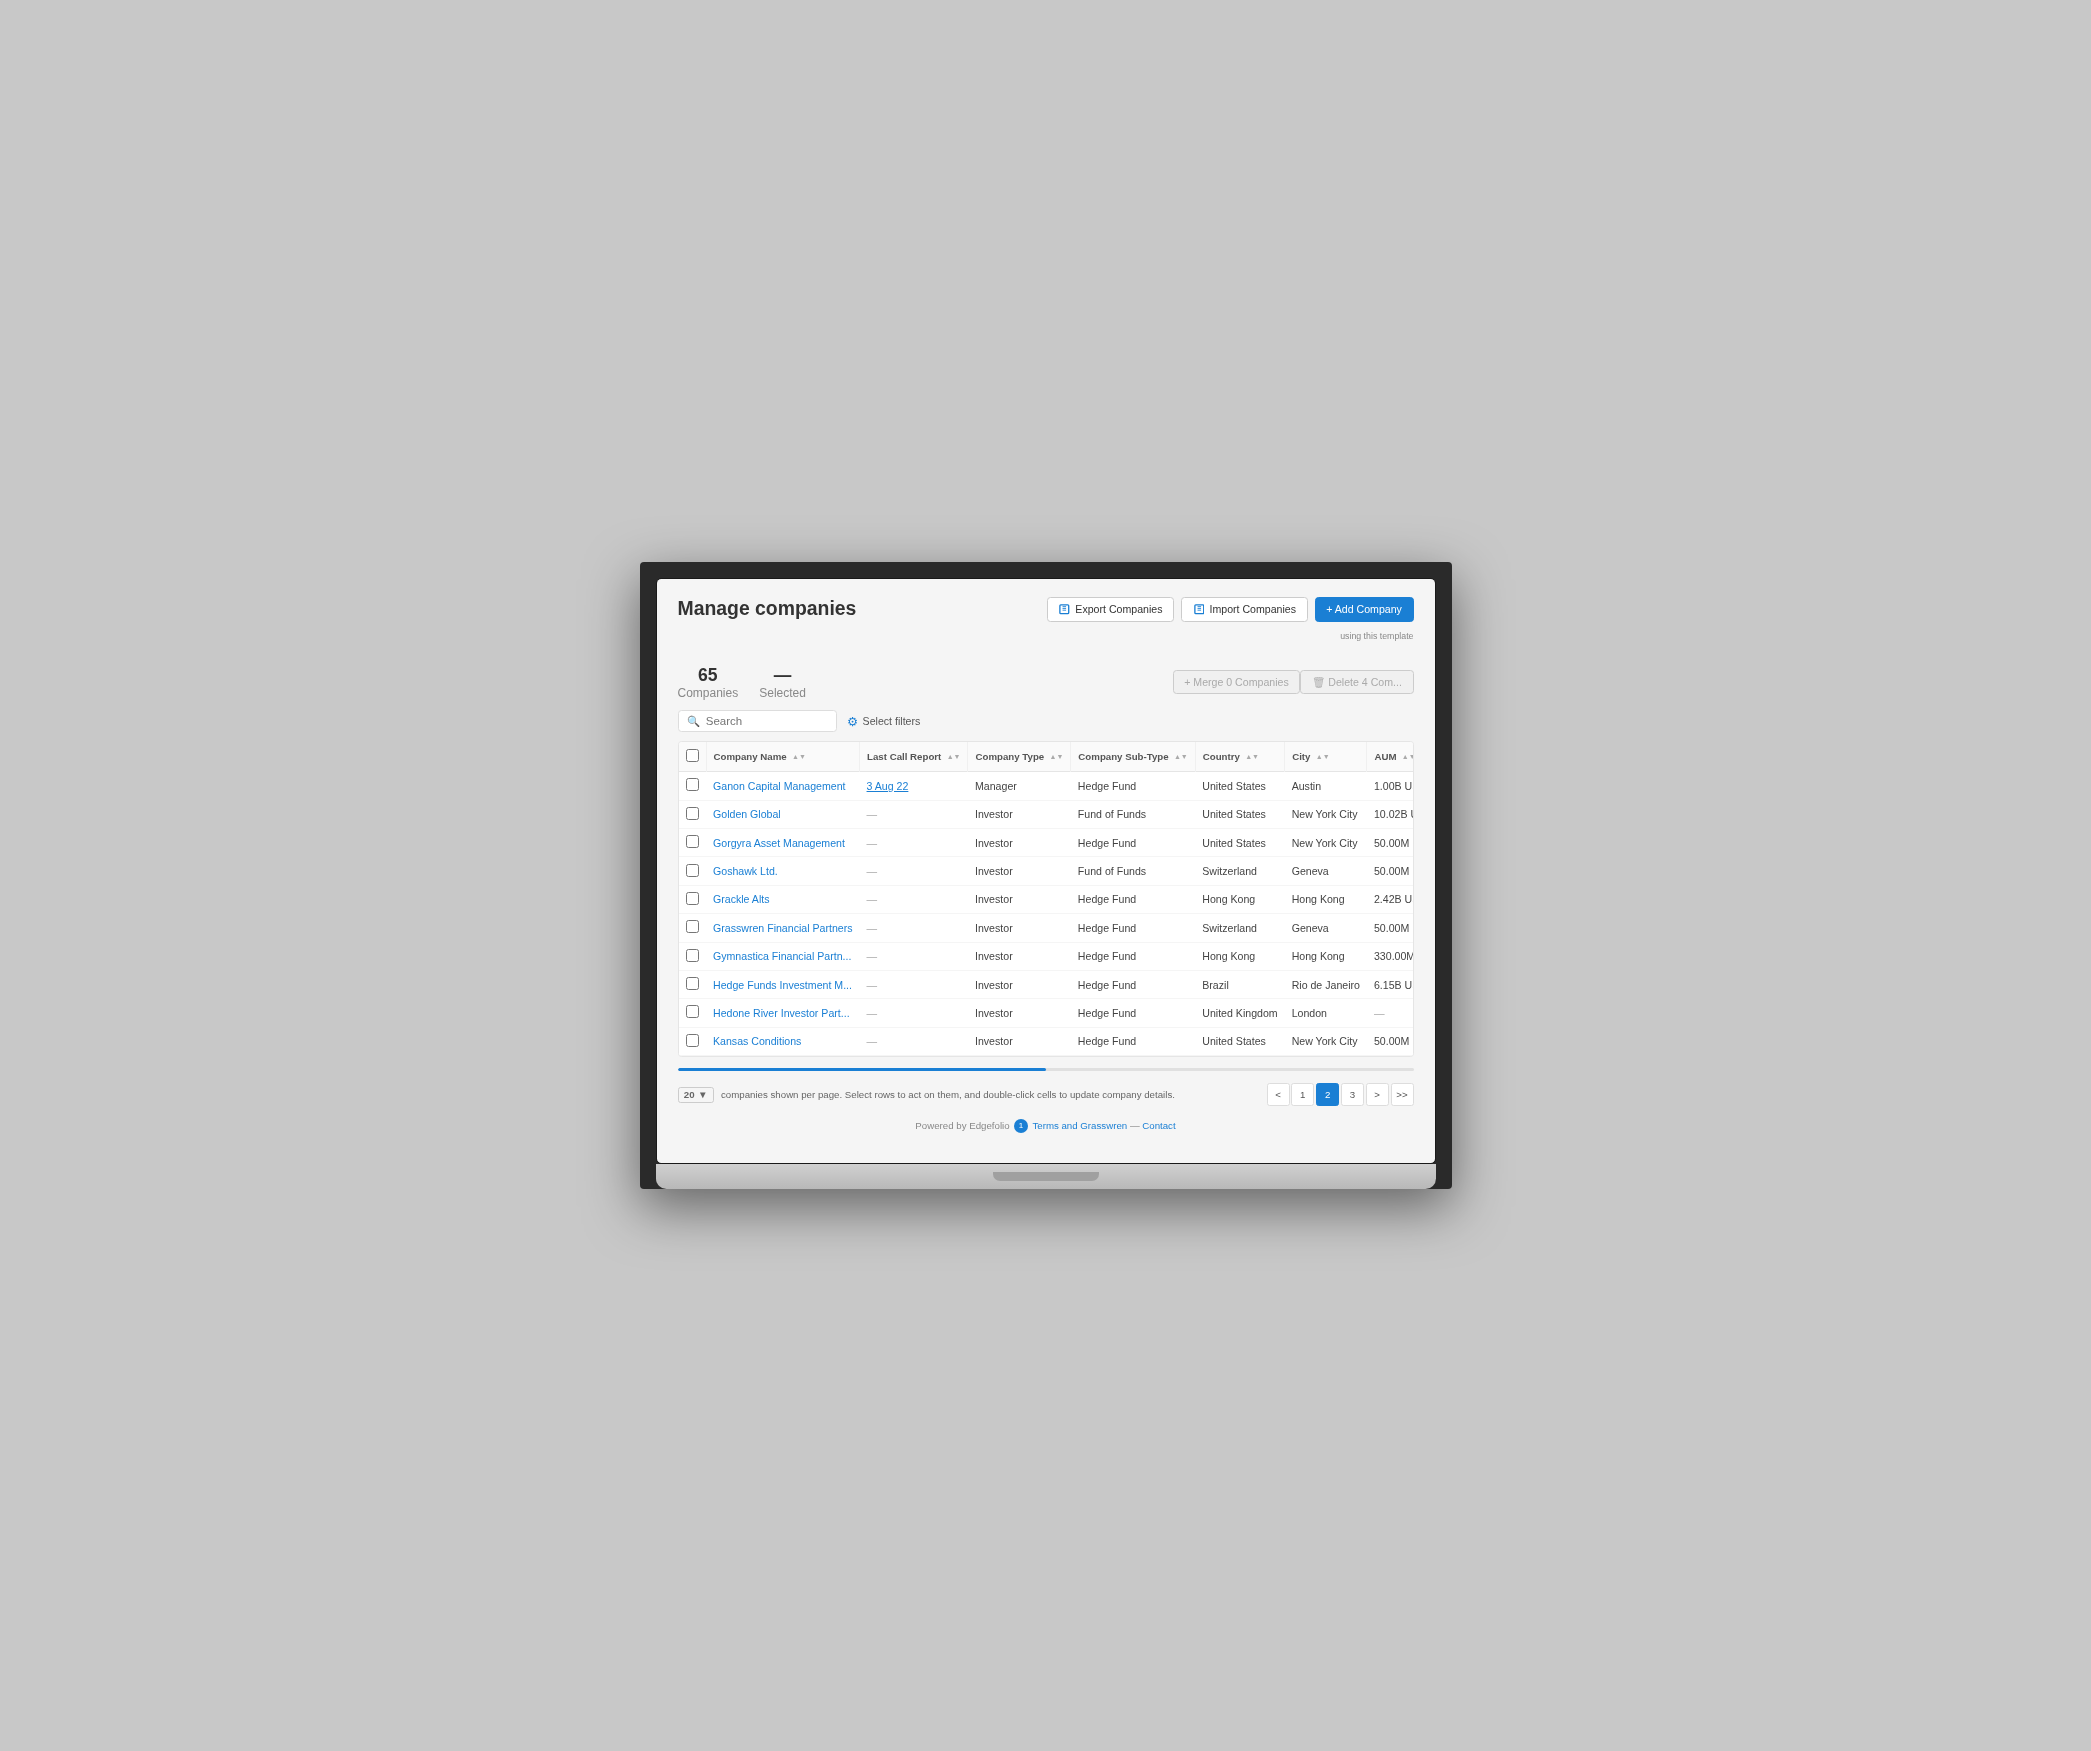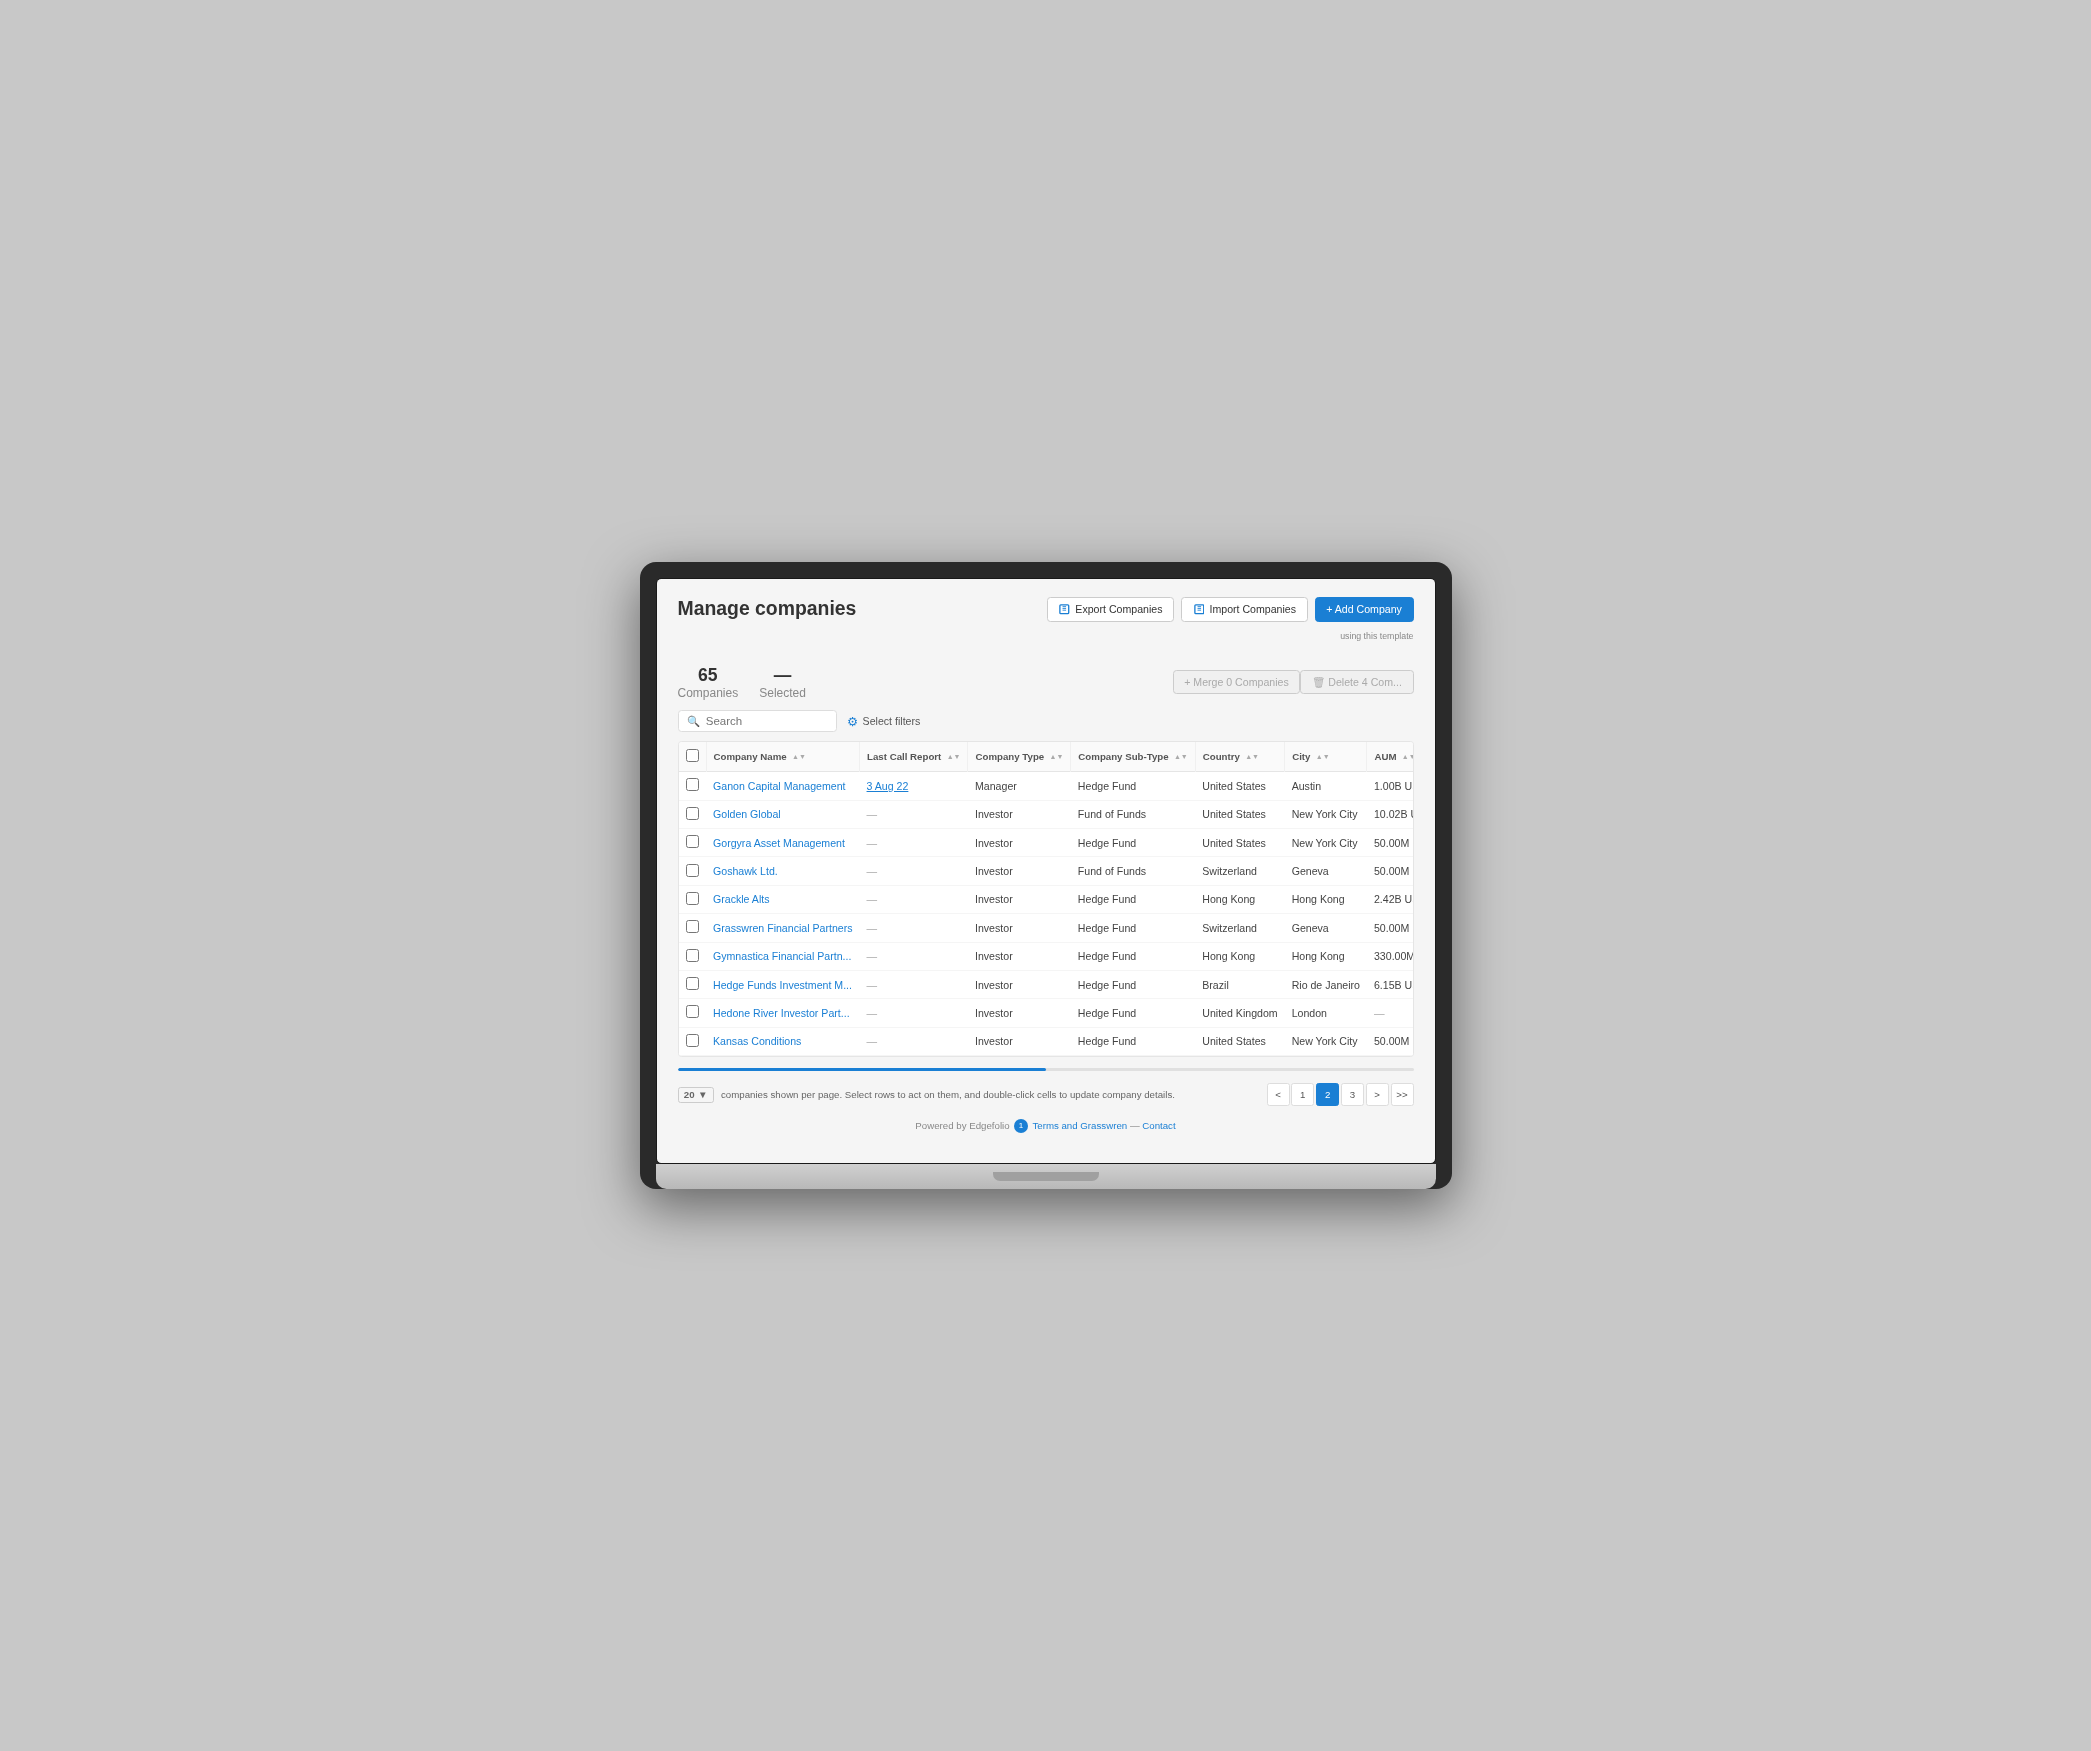--- a/index.html
+++ b/index.html
@@ -8,21 +8,21 @@
       display: flex;
       justify-content: center;
       align-items: center;
       min-height: 100vh;
       font-family: -apple-system, BlinkMacSystemFont, 'Segoe UI', Arial, sans-serif;
     }
 
     .laptop-outer {
       width: 812px;
       background: #2a2a2a;
-      border-radius: 16px;
+      border-radius: 4px;
       padding: 16px 16px 0 16px;
       box-shadow: 0 17.6px 53px rgba(0,0,0,0.5);
     }
 
     .laptop-screen {
       background: #fff;
       border-radius: 5.3px;
       overflow: hidden;
       border: 1.8px solid #1a1a1a;
     }

